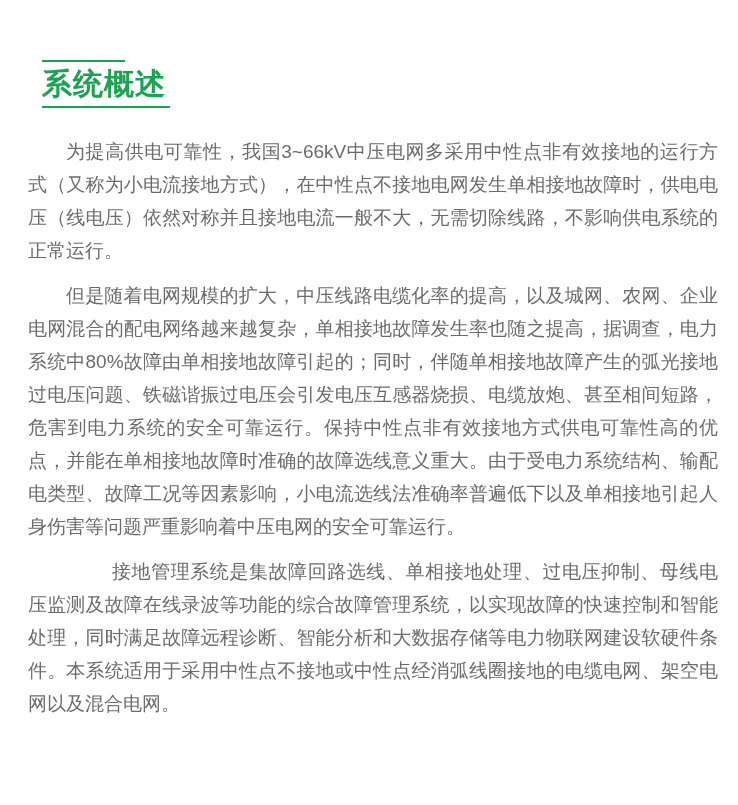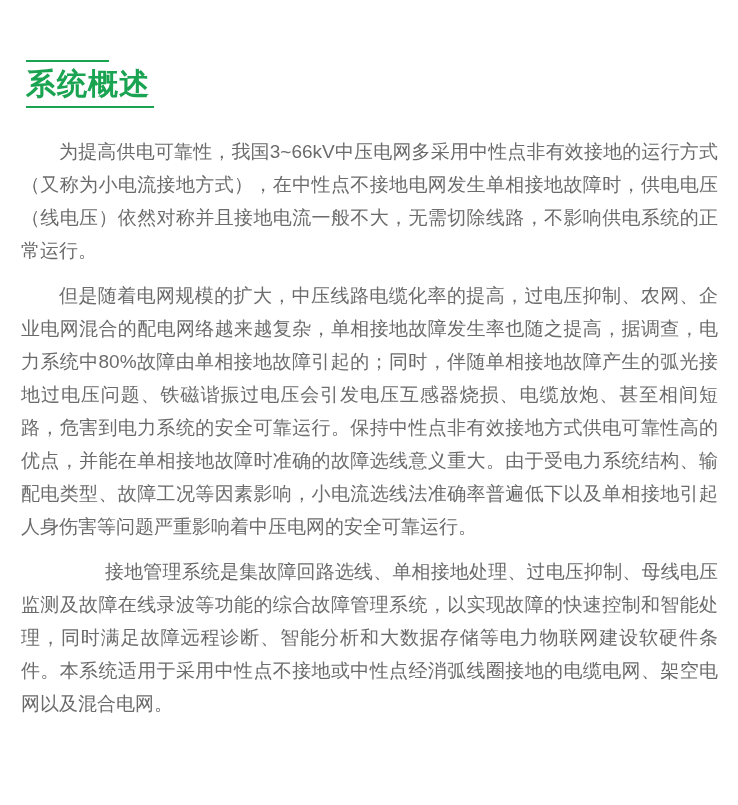--- a/index.html
+++ b/index.html
@@ -18,21 +18,21 @@
     font-family: "Liberation Sans", "DejaVu Sans", sans-serif;
     overflow: hidden;
   }
   .page {
     width: 738px;
     height: 805px;
     padding: 60px 20px 0 20px;
     background: #ffffff;
   }
   .title-block {
-    margin-left: 6px;
+    margin-left: 22px;
     width: fit-content;
   }
   .rule-top {
     width: 83px;
     height: 2px;
     background: var(--accent);
     margin-bottom: 6px;
   }
   .title-text {
     margin: 0;
@@ -49,37 +49,37 @@
     margin-top: 6px;
   }
   .content {
     margin-top: 27px;
     color: var(--text-color);
     font-size: 19px;
     line-height: 33px;
     text-align: justify;
   }
   .content p {
-    margin: 0 0 12px 1px;
+    margin: 0 0 12px 8px;
     text-indent: 38px;
   }
   .content p.deep-indent {
     text-indent: 84px;
   }
 </style>
 </head>
 <body>
 
 <div class="page">
 
   <div class="title-block">
     <div class="rule-top"></div>
     <h1 class="title-text">系统概述</h1>
     <div class="rule-bottom"></div>
   </div>
 
   <div class="content">
     <p>为提高供电可靠性，我国3~66kV中压电网多采用中性点非有效接地的运行方式（又称为小电流接地方式），在中性点不接地电网发生单相接地故障时，供电电压（线电压）依然对称并且接地电流一般不大，无需切除线路，不影响供电系统的正常运行。</p>
-    <p>但是随着电网规模的扩大，中压线路电缆化率的提高，过电压抑制、农网、企业电网混合的配电网络越来越复杂，单相接地故障发生率也随之提高，据调查，电力系统中80%故障由单相接地故障引起的；同时，伴随单相接地故障产生的弧光接地过电压问题、铁磁谐振过电压会引发电压互感器烧损、电缆放炮、甚至相间短路，危害到电力系统的安全可靠运行。保持中性点非有效接地方式供电可靠性高的优点，并能在单相接地故障时准确的故障选线意义重大。由于受电力系统结构、输配电类型、故障工况等因素影响，小电流选线法准确率普遍低下以及单相接地引起人身伤害等问题严重影响着中压电网的安全可靠运行。</p>
+    <p>但是随着电网规模的扩大，中压线路电缆化率的提高，以及城网、农网、企业电网混合的配电网络越来越复杂，单相接地故障发生率也随之提高，据调查，电力系统中80%故障由单相接地故障引起的；同时，伴随单相接地故障产生的弧光接地过电压问题、铁磁谐振过电压会引发电压互感器烧损、电缆放炮、甚至相间短路，危害到电力系统的安全可靠运行。保持中性点非有效接地方式供电可靠性高的优点，并能在单相接地故障时准确的故障选线意义重大。由于受电力系统结构、输配电类型、故障工况等因素影响，小电流选线法准确率普遍低下以及单相接地引起人身伤害等问题严重影响着中压电网的安全可靠运行。</p>
     <p class="deep-indent">接地管理系统是集故障回路选线、单相接地处理、过电压抑制、母线电压监测及故障在线录波等功能的综合故障管理系统，以实现故障的快速控制和智能处理，同时满足故障远程诊断、智能分析和大数据存储等电力物联网建设软硬件条件。本系统适用于采用中性点不接地或中性点经消弧线圈接地的电缆电网、架空电网以及混合电网。</p>
   </div>
 
 </div>
 
 </body></html>

